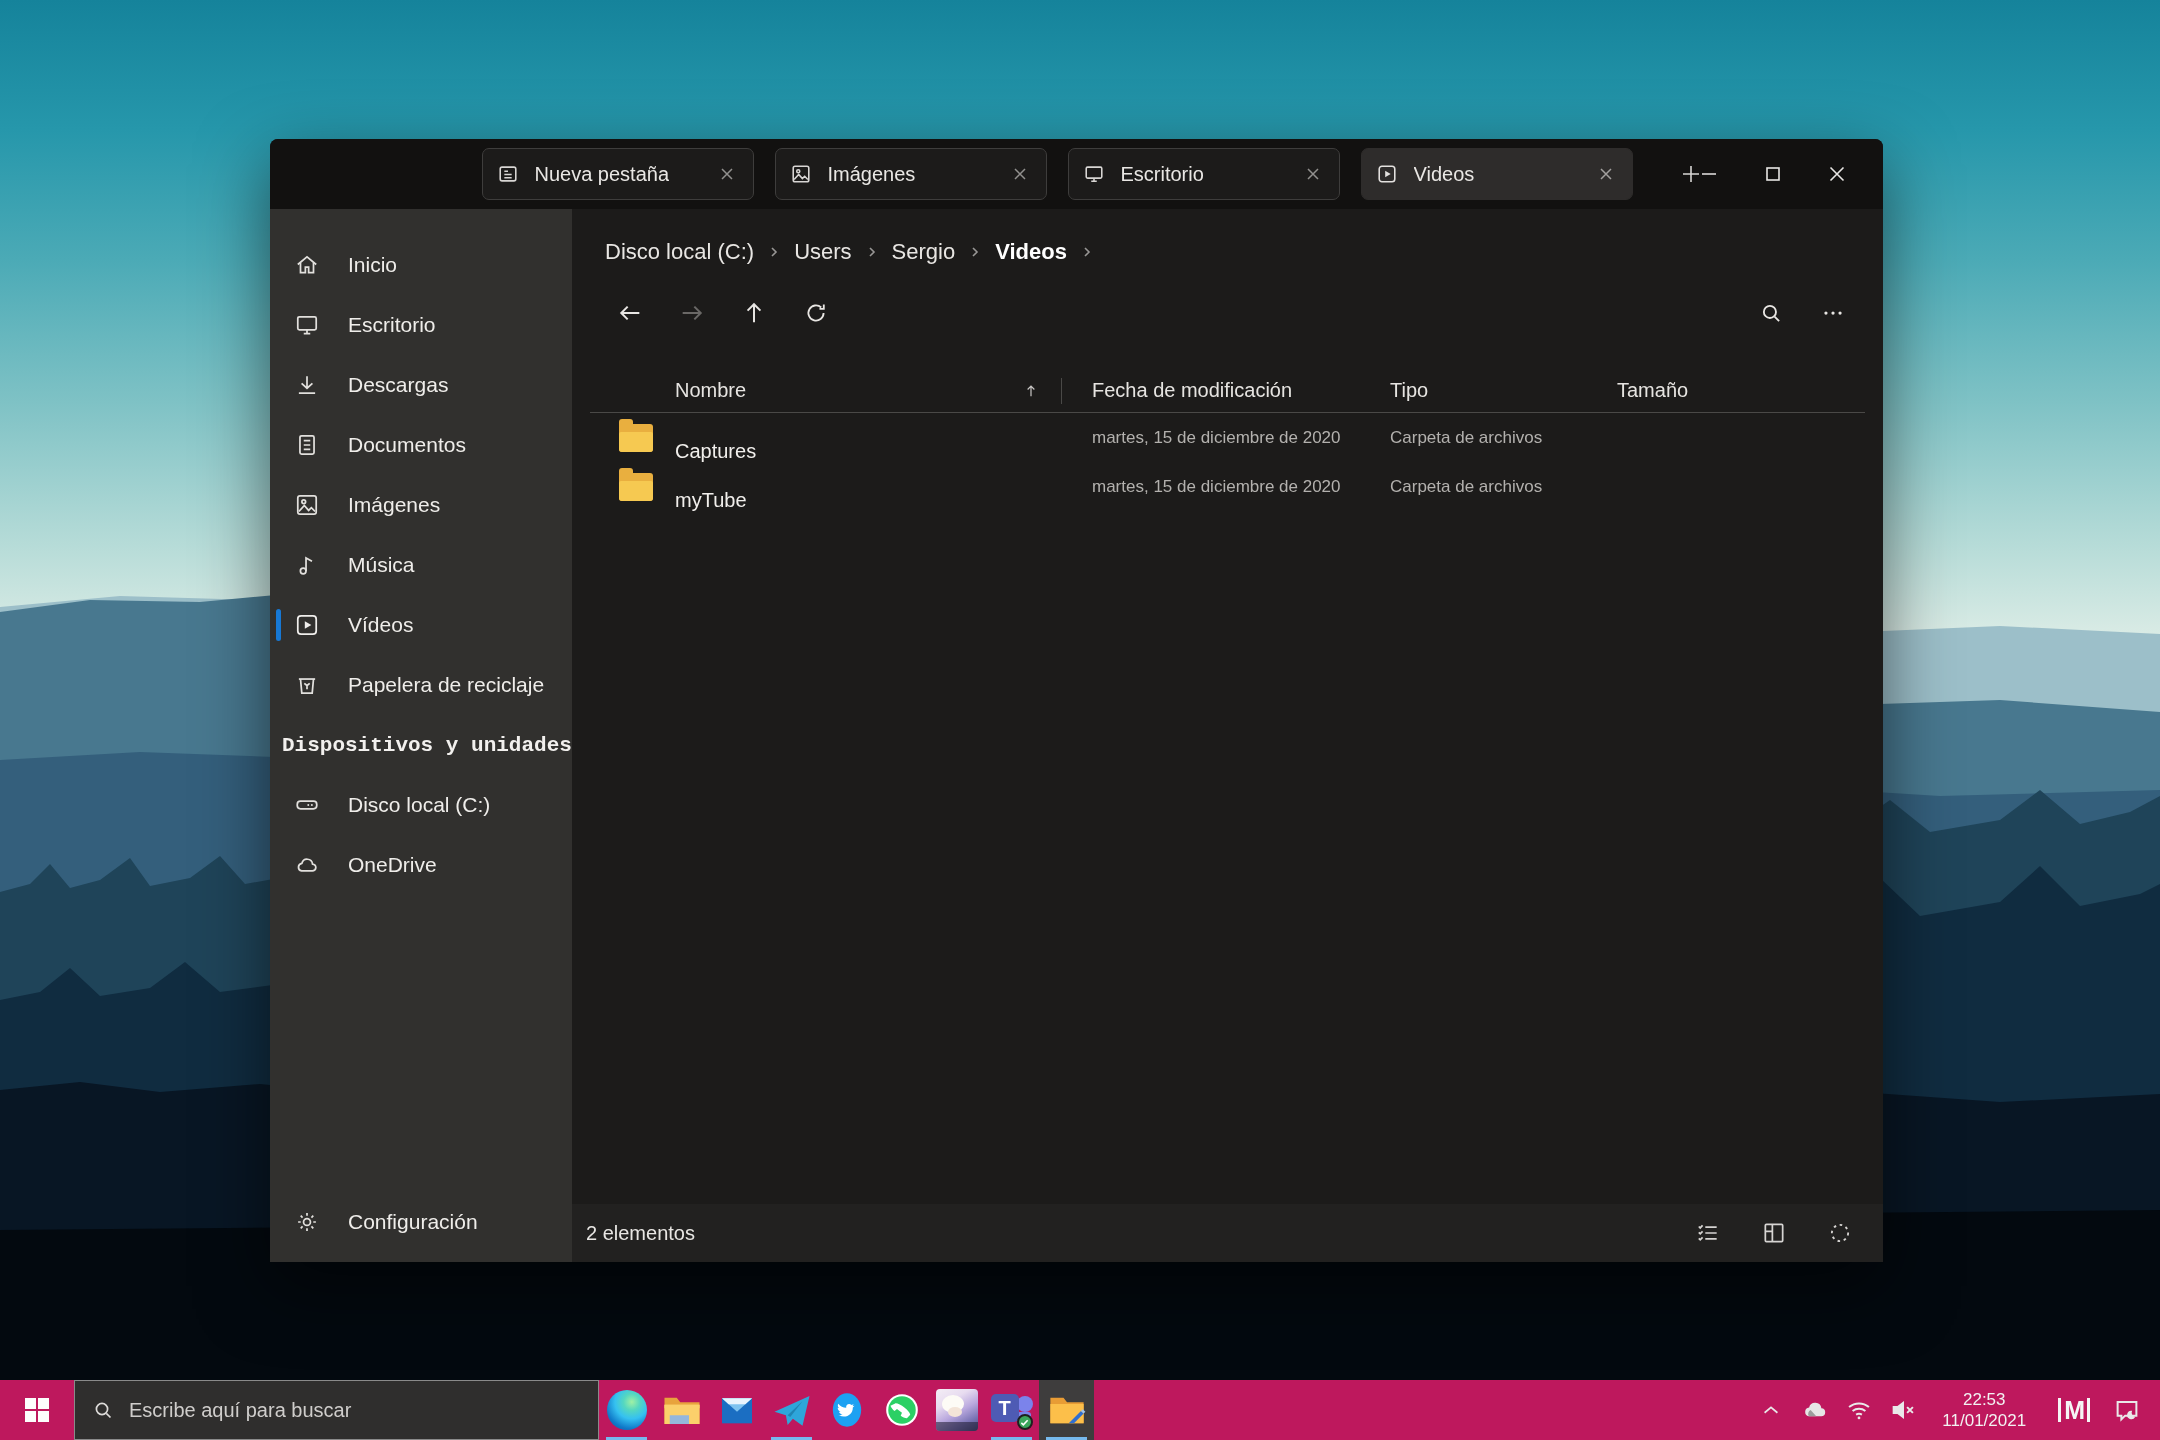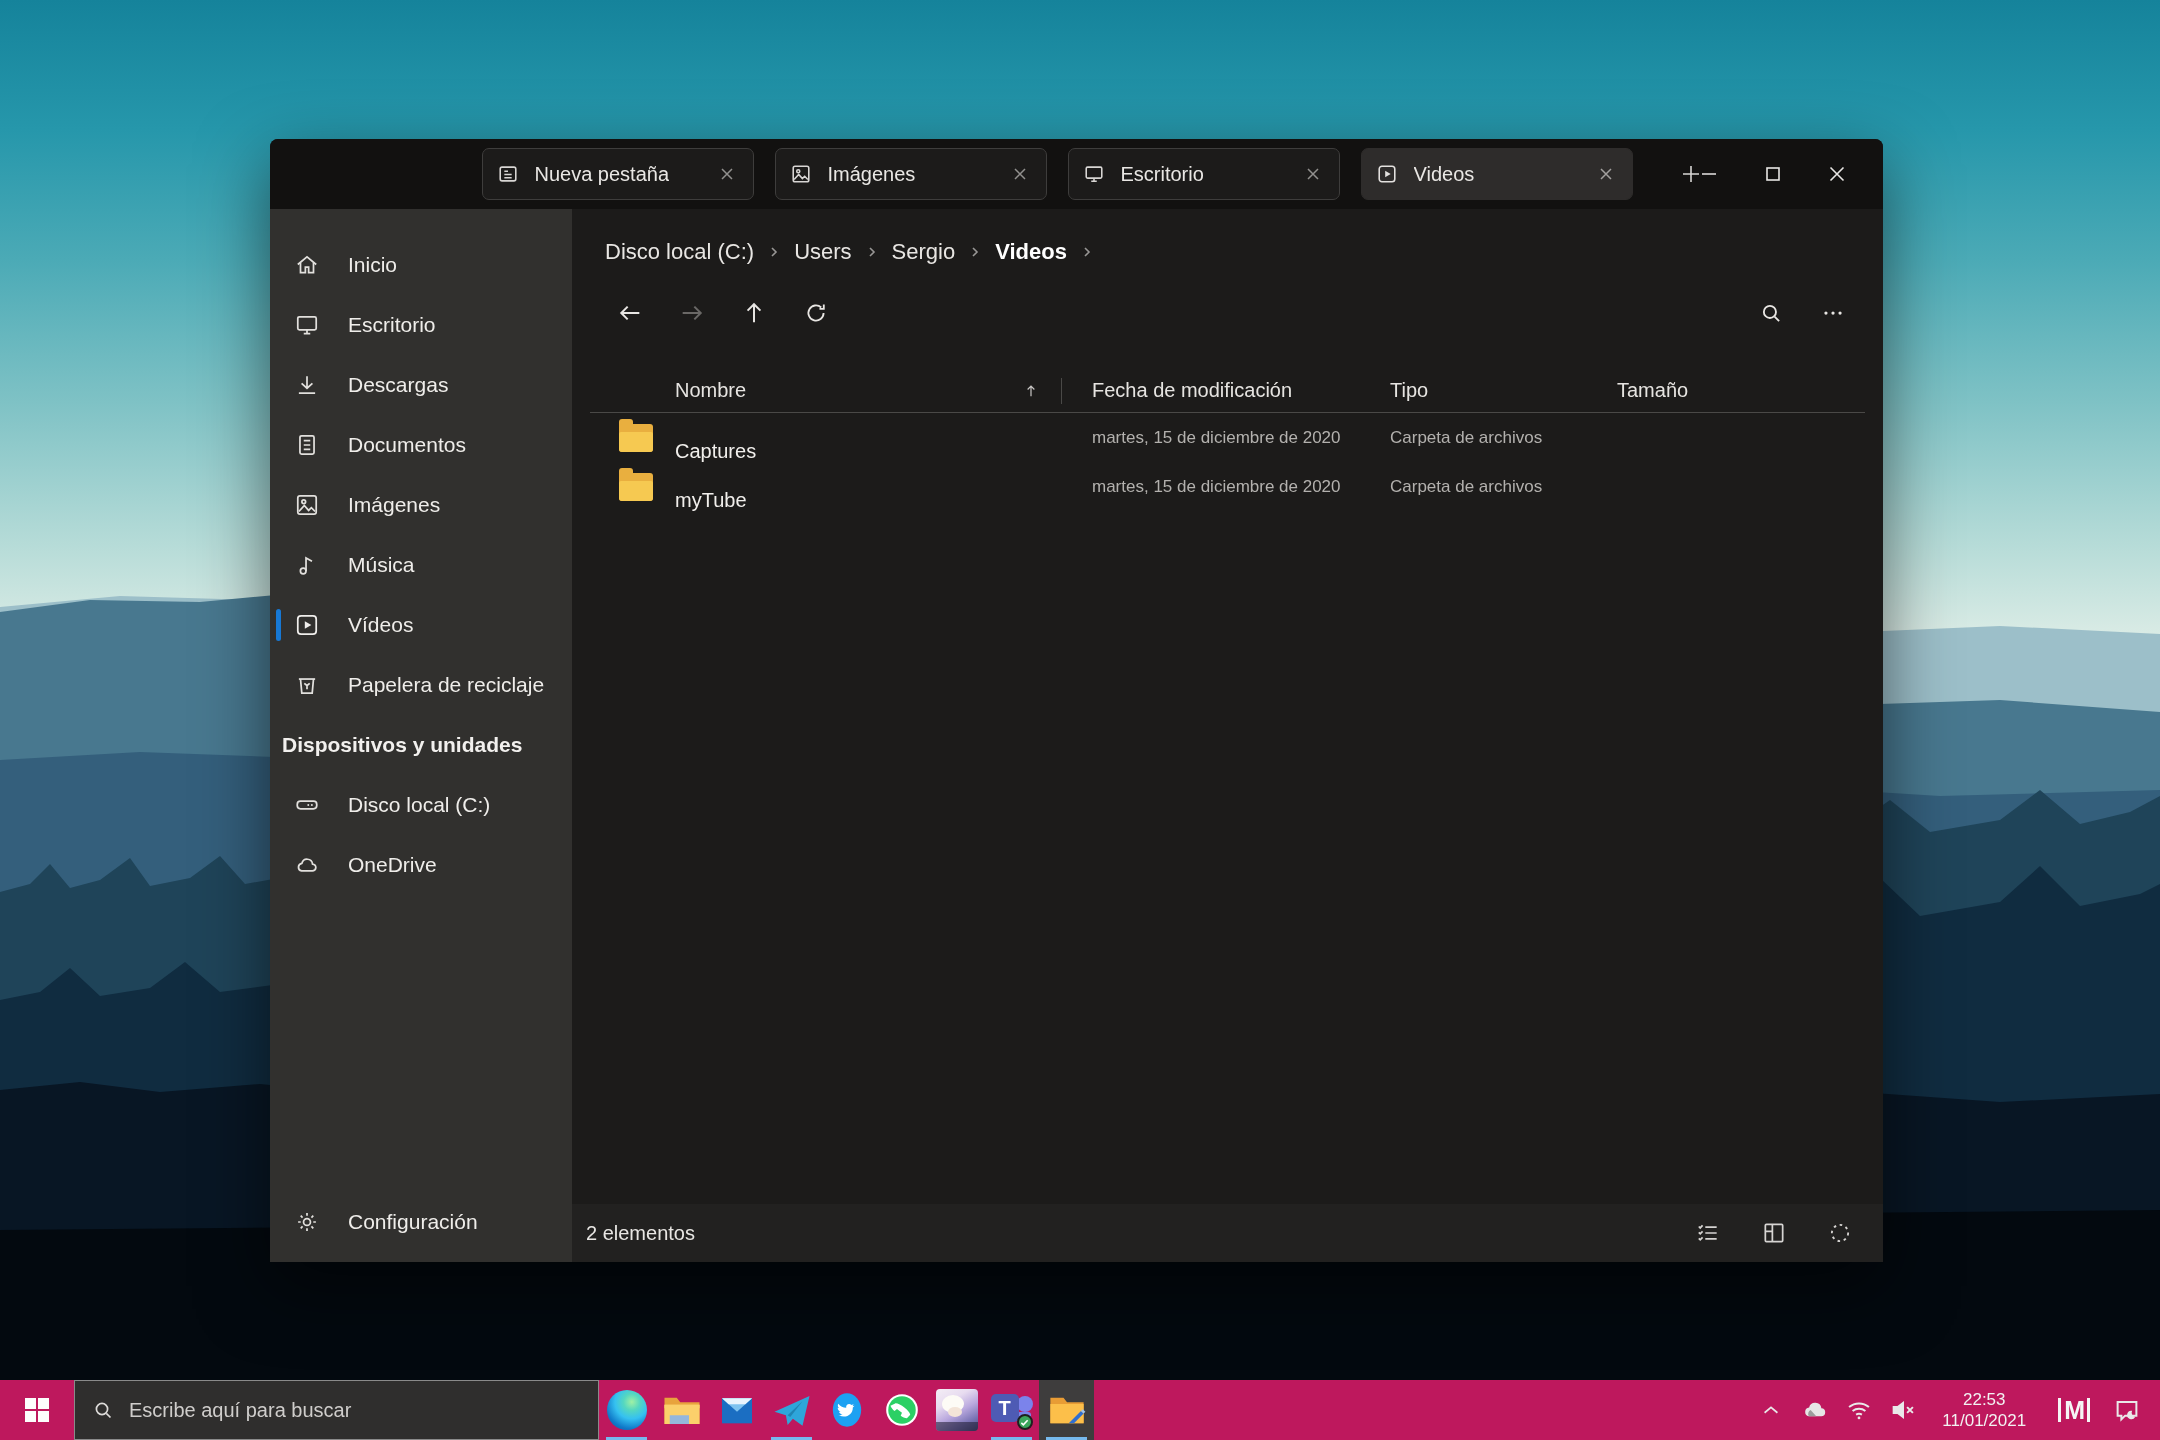--- a/index.html
+++ b/index.html
@@ -30,21 +30,21 @@
 
   .winbody { display:flex; height:1053px; }
 
   
   .sidebar { width:302px; background:#31302e; display:flex; flex-direction:column; padding-top:26px; flex:0 0 auto; }
   .navitem { position:relative; height:60px; display:flex; align-items:center; padding-left:22px; cursor:pointer; }
   .navitem .nicon { width:30px; height:30px; display:flex; align-items:center; justify-content:center; flex:0 0 auto; }
   .navitem .nlabel { margin-left:26px; font-size:21px; color:#efedea; white-space:nowrap;text-align:center; }
   .navitem.selected::before { content:""; position:absolute; left:6px; top:14px; width:5px; height:32px;
                               border-radius:3px; background:#1778d4; }
-  .navheader { height:60px; display:flex; align-items:center; padding-left:12px; font-size:21px; font-weight:bold; color:#f2f0ee; }
+  .navheader { height:60px; display:flex; align-items:center; padding-left:12px; font-size:21px; font-weight:bold; color:#f2f0ee;font-family:Liberation Mono, monospace; }
   .settings { margin-top:auto; margin-bottom:10px; }
 
   
   .main { position:relative; flex:1; display:flex; flex-direction:column; background:#1c1b1a; }
   .breadcrumb { display:flex; align-items:center; padding:30px 0 0 33px; font-size:22px; color:#e8e6e3; }
   .crumb { cursor:pointer; white-space:nowrap; }
   .crumb.current { font-weight:bold; color:#ffffff; }
   .crumbsep { margin:0 14px; display:flex; align-items:center; opacity:.8; }
 
   .toolbar { display:flex; align-items:center; padding:28px 28px 0 36px; }

